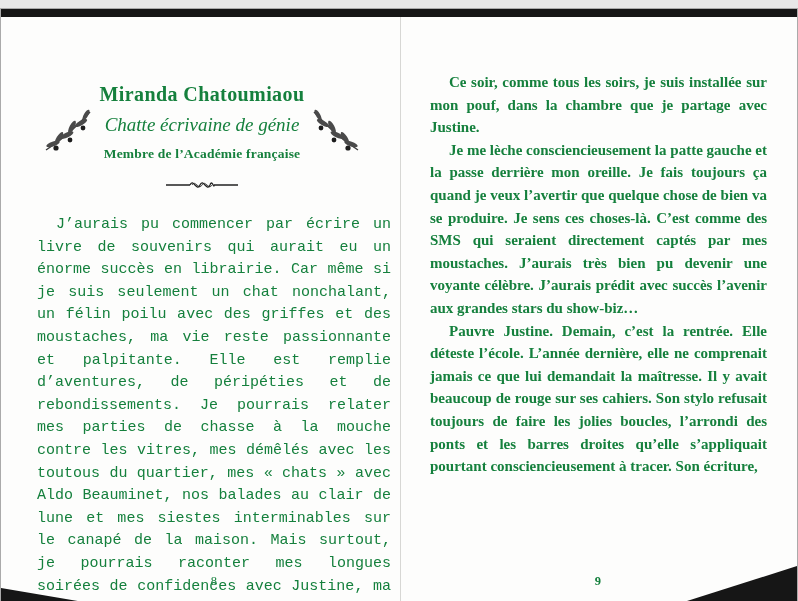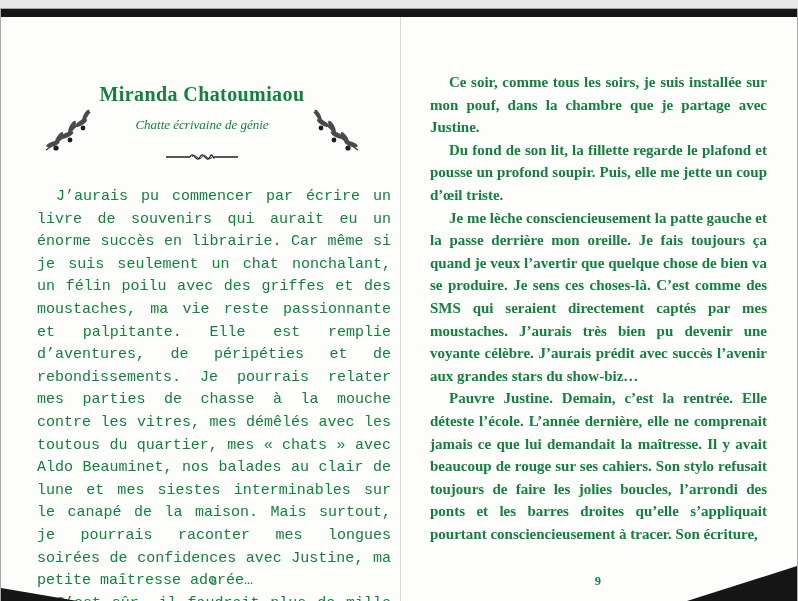--- a/index.html
+++ b/index.html
@@ -61,21 +61,21 @@
   }
   .chapter-title {
     font-size: 20px;
     font-weight: 700;
     line-height: 26px;
     letter-spacing: 0.4px;
   }
   .chapter-subtitle {
     margin-top: 7px;
     font-style: italic;
-    font-size: 13px;
+    font-size: 19px;
     line-height: 22px;
   }
   .chapter-affiliation {
     margin-top: 8px;
     font-weight: 700;
     font-size: 13.5px;
     line-height: 20px;
     letter-spacing: 0.2px;
   }
   .branch {
@@ -146,20 +146,21 @@
               <circle cx="13" cy="41" r="2.6"></circle>
               <circle cx="27" cy="33" r="2.4"></circle>
               <circle cx="40" cy="21" r="2.4"></circle>
             </g>
           </svg>
         </span>
 
         <div>
           <h1 class="chapter-title">Miranda Chatoumiaou</h1>
           <div class="chapter-subtitle">Chatte écrivaine de génie</div>
+          <div class="chapter-affiliation">Membre de l’Académie française</div>
         </div>
 
         <span class="branch branch-right">
           <svg width="52" height="46" viewBox="0 0 52 46">
             <path d="M3 43 C 14 36, 28 26, 47 5" stroke="#3d3d3d" stroke-width="1.4" fill="none"></path>
             <g fill="#4a4a4a">
               <ellipse cx="10" cy="37" rx="7" ry="2.4" transform="rotate(-18 10 37)"></ellipse>
               <ellipse cx="16" cy="31" rx="7" ry="2.4" transform="rotate(-58 16 31)"></ellipse>
               <ellipse cx="24" cy="28" rx="7" ry="2.4" transform="rotate(-25 24 28)"></ellipse>
               <ellipse cx="29" cy="20" rx="7" ry="2.4" transform="rotate(-62 29 20)"></ellipse>
@@ -187,21 +188,20 @@
           <p class="para">J’aurais pu commencer par écrire un livre de souvenirs qui aurait eu un énorme succès en librairie. Car même si je suis seulement un chat nonchalant, un félin poilu avec des griffes et des moustaches, ma vie reste passionnante et palpitante. Elle est remplie d’aventures, de péripéties et de rebondissements. Je pourrais relater mes parties de chasse à la mouche contre les vitres, mes démêlés avec les toutous du quartier, mes « chats » avec Aldo Beauminet, nos balades au clair de lune et mes siestes interminables sur le canapé de la maison. Mais surtout, je pourrais raconter mes longues soirées de confidences avec Justine, ma petite maîtresse adorée…</p>
           <p class="para">C’est sûr, il faudrait plus de mille pages pour canapé toute ma vie.</p>
         </div>
 
       <div class="folio">8</div>
     </section>
 
     <section class="page page-right">
       <div class="body-text">
           <p class="para">Ce soir, comme tous les soirs, je suis installée sur mon pouf, dans la chambre que je partage avec Justine.</p>
-          <p class="para">Du fond de son lit, la fillette regarde le plafond et pousse un profond soupir. Puis, elle me jette un coup d’œil triste.</p>
           <p class="para">Je me lèche consciencieusement la patte gauche et la passe derrière mon oreille. Je fais toujours ça quand je veux l’avertir que quelque chose de bien va se produire. Je sens ces choses-là. C’est comme des SMS qui seraient directement captés par mes moustaches. J’aurais très bien pu devenir une voyante célèbre. J’aurais prédit avec succès l’avenir aux grandes stars du show-biz…</p>
           <p class="para">Pauvre Justine. Demain, c’est la rentrée. Elle déteste l’école. L’année dernière, elle ne comprenait jamais ce que lui demandait la maîtresse. Il y avait beaucoup de rouge sur ses cahiers. Son stylo refusait toujours de faire les jolies boucles, l’arrondi des ponts et les barres droites qu’elle s’appliquait pourtant consciencieusement à tracer. Son écriture,</p>
         </div>
 
       <div class="folio">9</div>
     </section>
 
   </div>
 </div>
 

